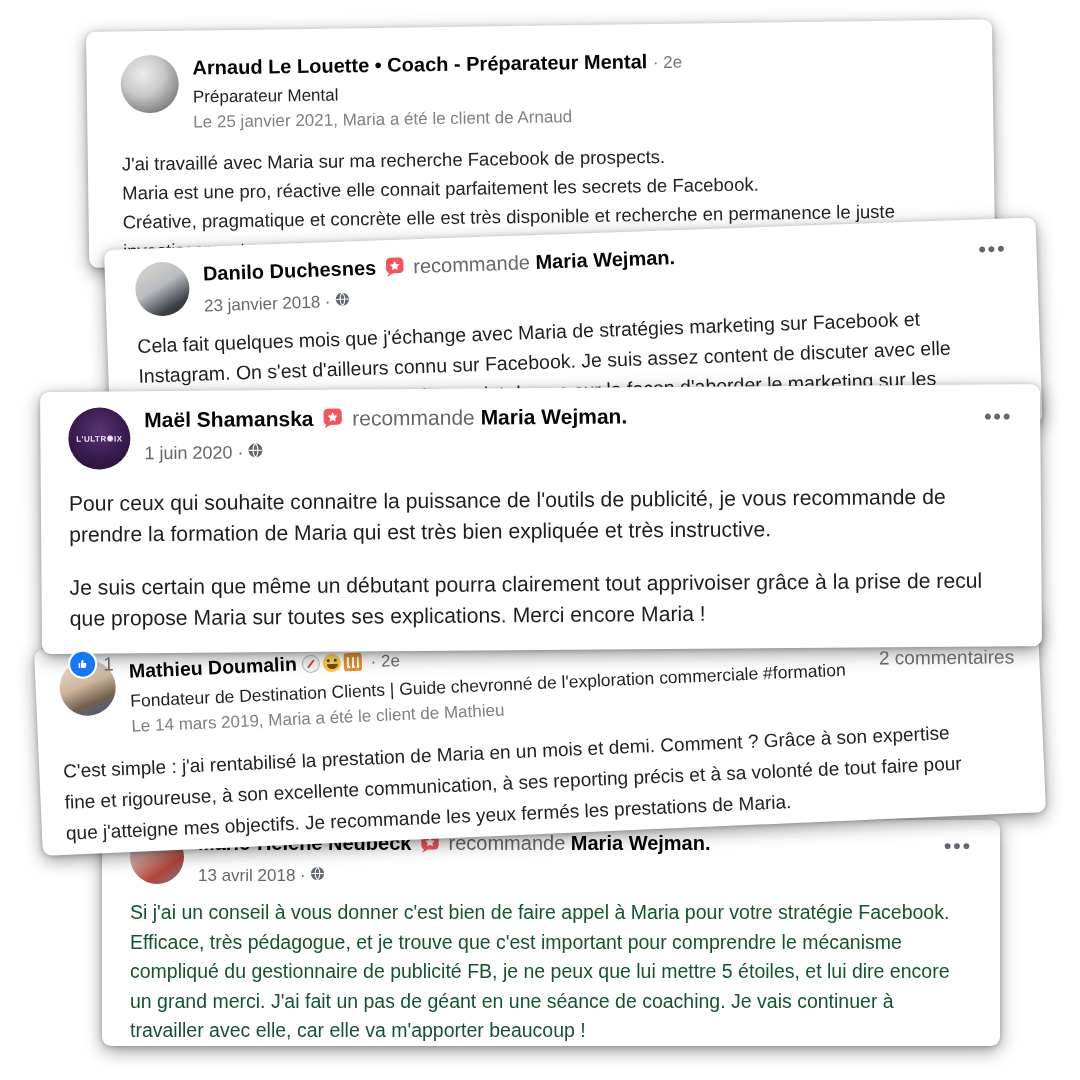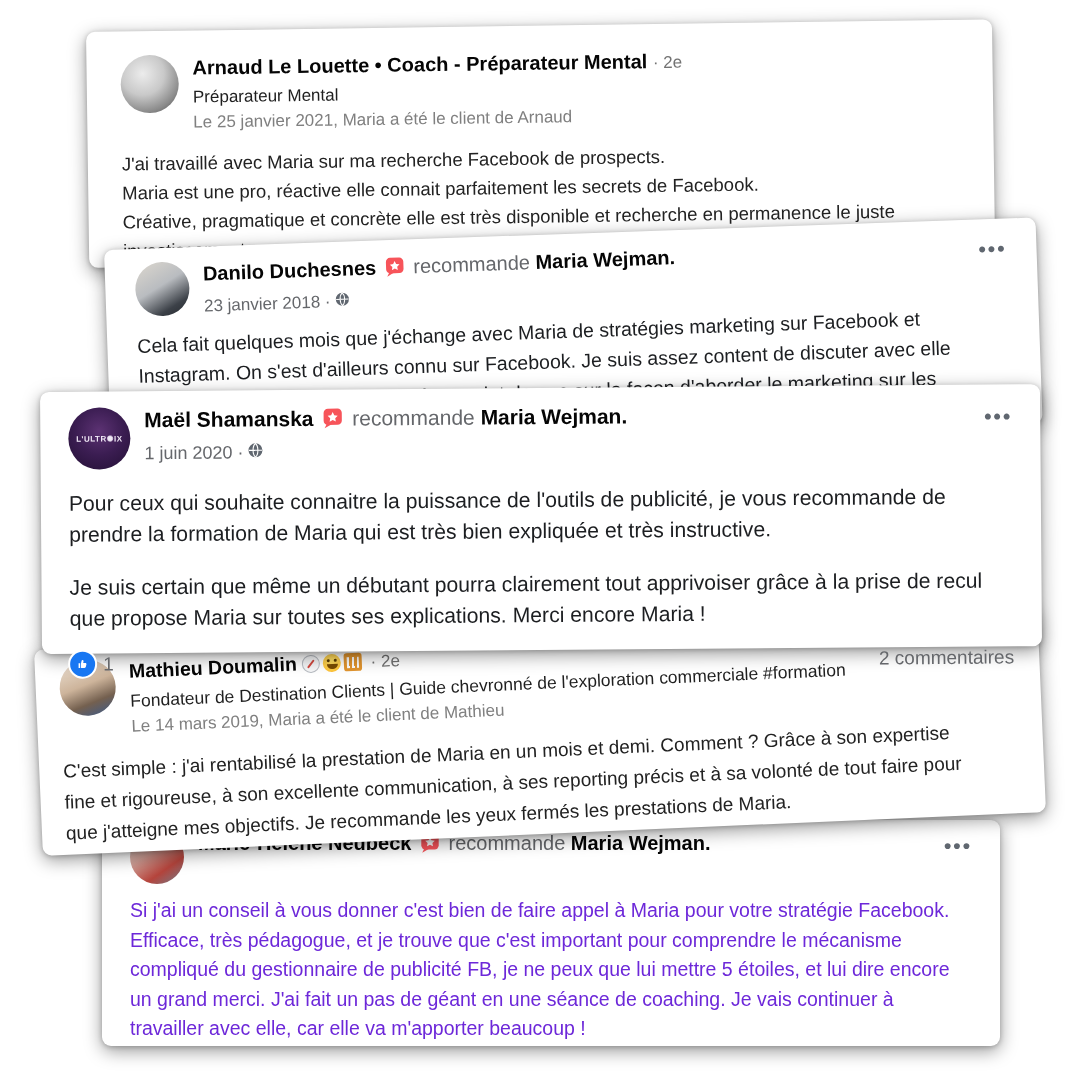--- a/index.html
+++ b/index.html
@@ -40,21 +40,21 @@
   .dateline{font-size:17px;color:#65676b;margin-top:6px;display:flex;align-items:center;gap:4px;}
   .more{color:#606770;font-size:21px;font-weight:bold;letter-spacing:2px;line-height:20px;margin-top:6px;}
 
   .body-txt{white-space:pre-line;}
   .b1{margin-top:16px;font-size:18.5px;line-height:29px;color:#222;width:832px;}
   .b2{margin-top:12px;font-size:19.5px;line-height:30px;color:#1c1e21;width:845px;}
   .b3{font-size:21.2px;line-height:31px;color:#1c1e21;width:944px;}
   .b3.p1{margin-top:18px;}
   .b3.p2{margin-top:22px;}
   .b4{margin-top:16px;font-size:19px;line-height:31px;color:#222;width:912px;}
-  .b5{margin-top:12px;font-size:19.5px;line-height:29.5px;color:#6d28d9;width:822px;}
+  .b5{margin-top:12px;font-size:19.5px;line-height:29.5px;color:#14532d;width:822px;}
 
   .actions{margin-top:18px;display:flex;justify-content:space-between;align-items:center;color:#65676b;font-size:19px;}
   .likes{display:flex;align-items:center;gap:8px;}
   .like-bubble{width:25px;height:25px;border-radius:50%;background:#1877f2;display:flex;align-items:center;justify-content:center;box-shadow:0 0 0 2px #fff;}
   .comments{color:#65676b;}
 
   .badge{display:inline-block;vertical-align:-4px;margin:0 2px;}
   .globe{display:inline-block;vertical-align:-2px;}
 
   .emoji{display:inline-block;width:18px;height:18px;vertical-align:-3px;margin-right:3px;position:relative;}
@@ -188,17 +188,26 @@
         <span class="badge">
           <svg width="22" height="22" viewBox="0 0 24 24">
               <rect x="2.5" y="2" width="19" height="17" rx="4.5" fill="#f7545a"></rect>
               <path d="M6 17.5 L3.5 22.5 L10.5 18.5 Z" fill="#f7545a"></path>
               <path d="M12 5.6l1.62 3.28 3.62.53-2.62 2.55.62 3.6L12 13.85l-3.24 1.71.62-3.6-2.62-2.55 3.62-.53z" fill="#fff"></path>
             </svg>
         </span>
         <span class="act">recommande</span>
         <span class="nm">Maria Wejman.</span>
       </div>
+      <div class="dateline">
+        <span>13 avril 2018 ·</span>
+        <span class="globe">
+          <svg width="15" height="15" viewBox="0 0 16 16">
+              <circle cx="8" cy="8" r="7" fill="#606770"></circle>
+              <path d="M1.4 8h13.2M8 1.2c3.2 2.6 3.2 11 0 13.6-3.2-2.6-3.2-11 0-13.6z" stroke="#fff" stroke-width="1.1" fill="none"></path>
+            </svg>
+        </span>
+      </div>
     </div>
     <div class="more">•••</div>
   </div>
   <div class="body-txt b5">Si j'ai un conseil à vous donner c'est bien de faire appel à Maria pour votre stratégie Facebook. Efficace, très pédagogue, et je trouve que c'est important pour comprendre le mécanisme compliqué du gestionnaire de publicité FB, je ne peux que lui mettre 5 étoiles, et lui dire encore un grand merci. J'ai fait un pas de géant en une séance de coaching. Je vais continuer à travailler avec elle, car elle va m'apporter beaucoup !</div>
 </div>
 
 </body></html>

